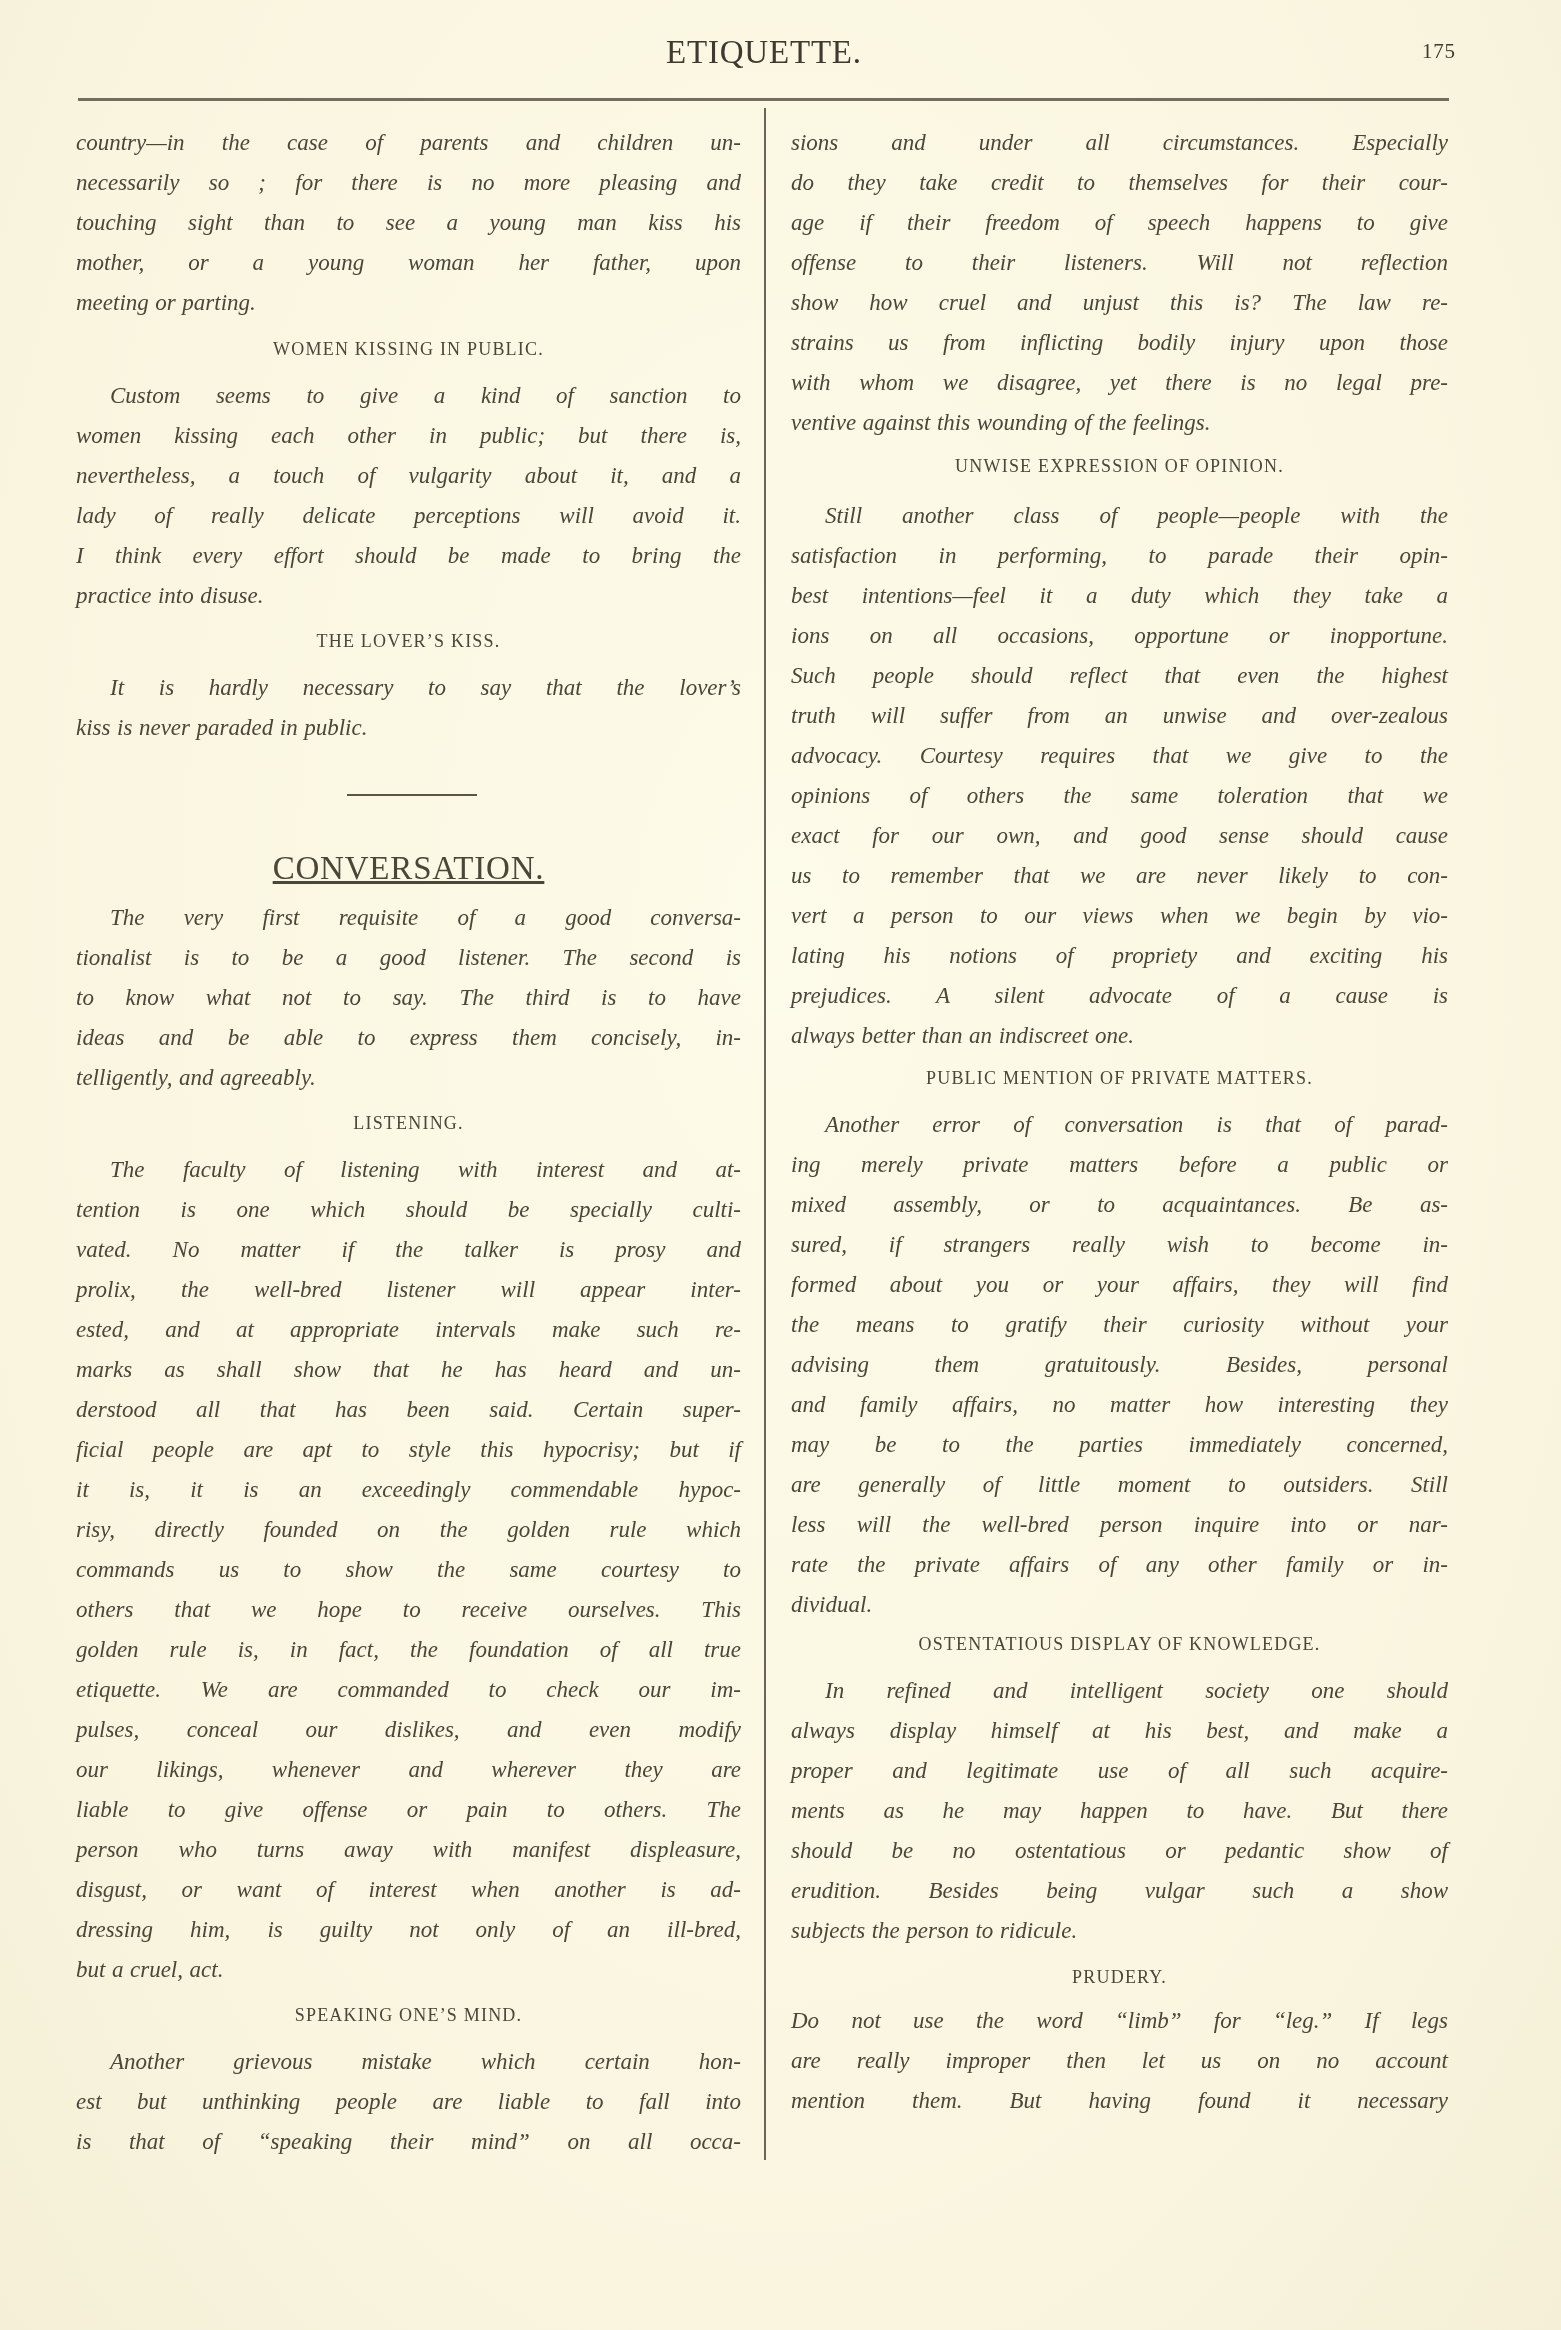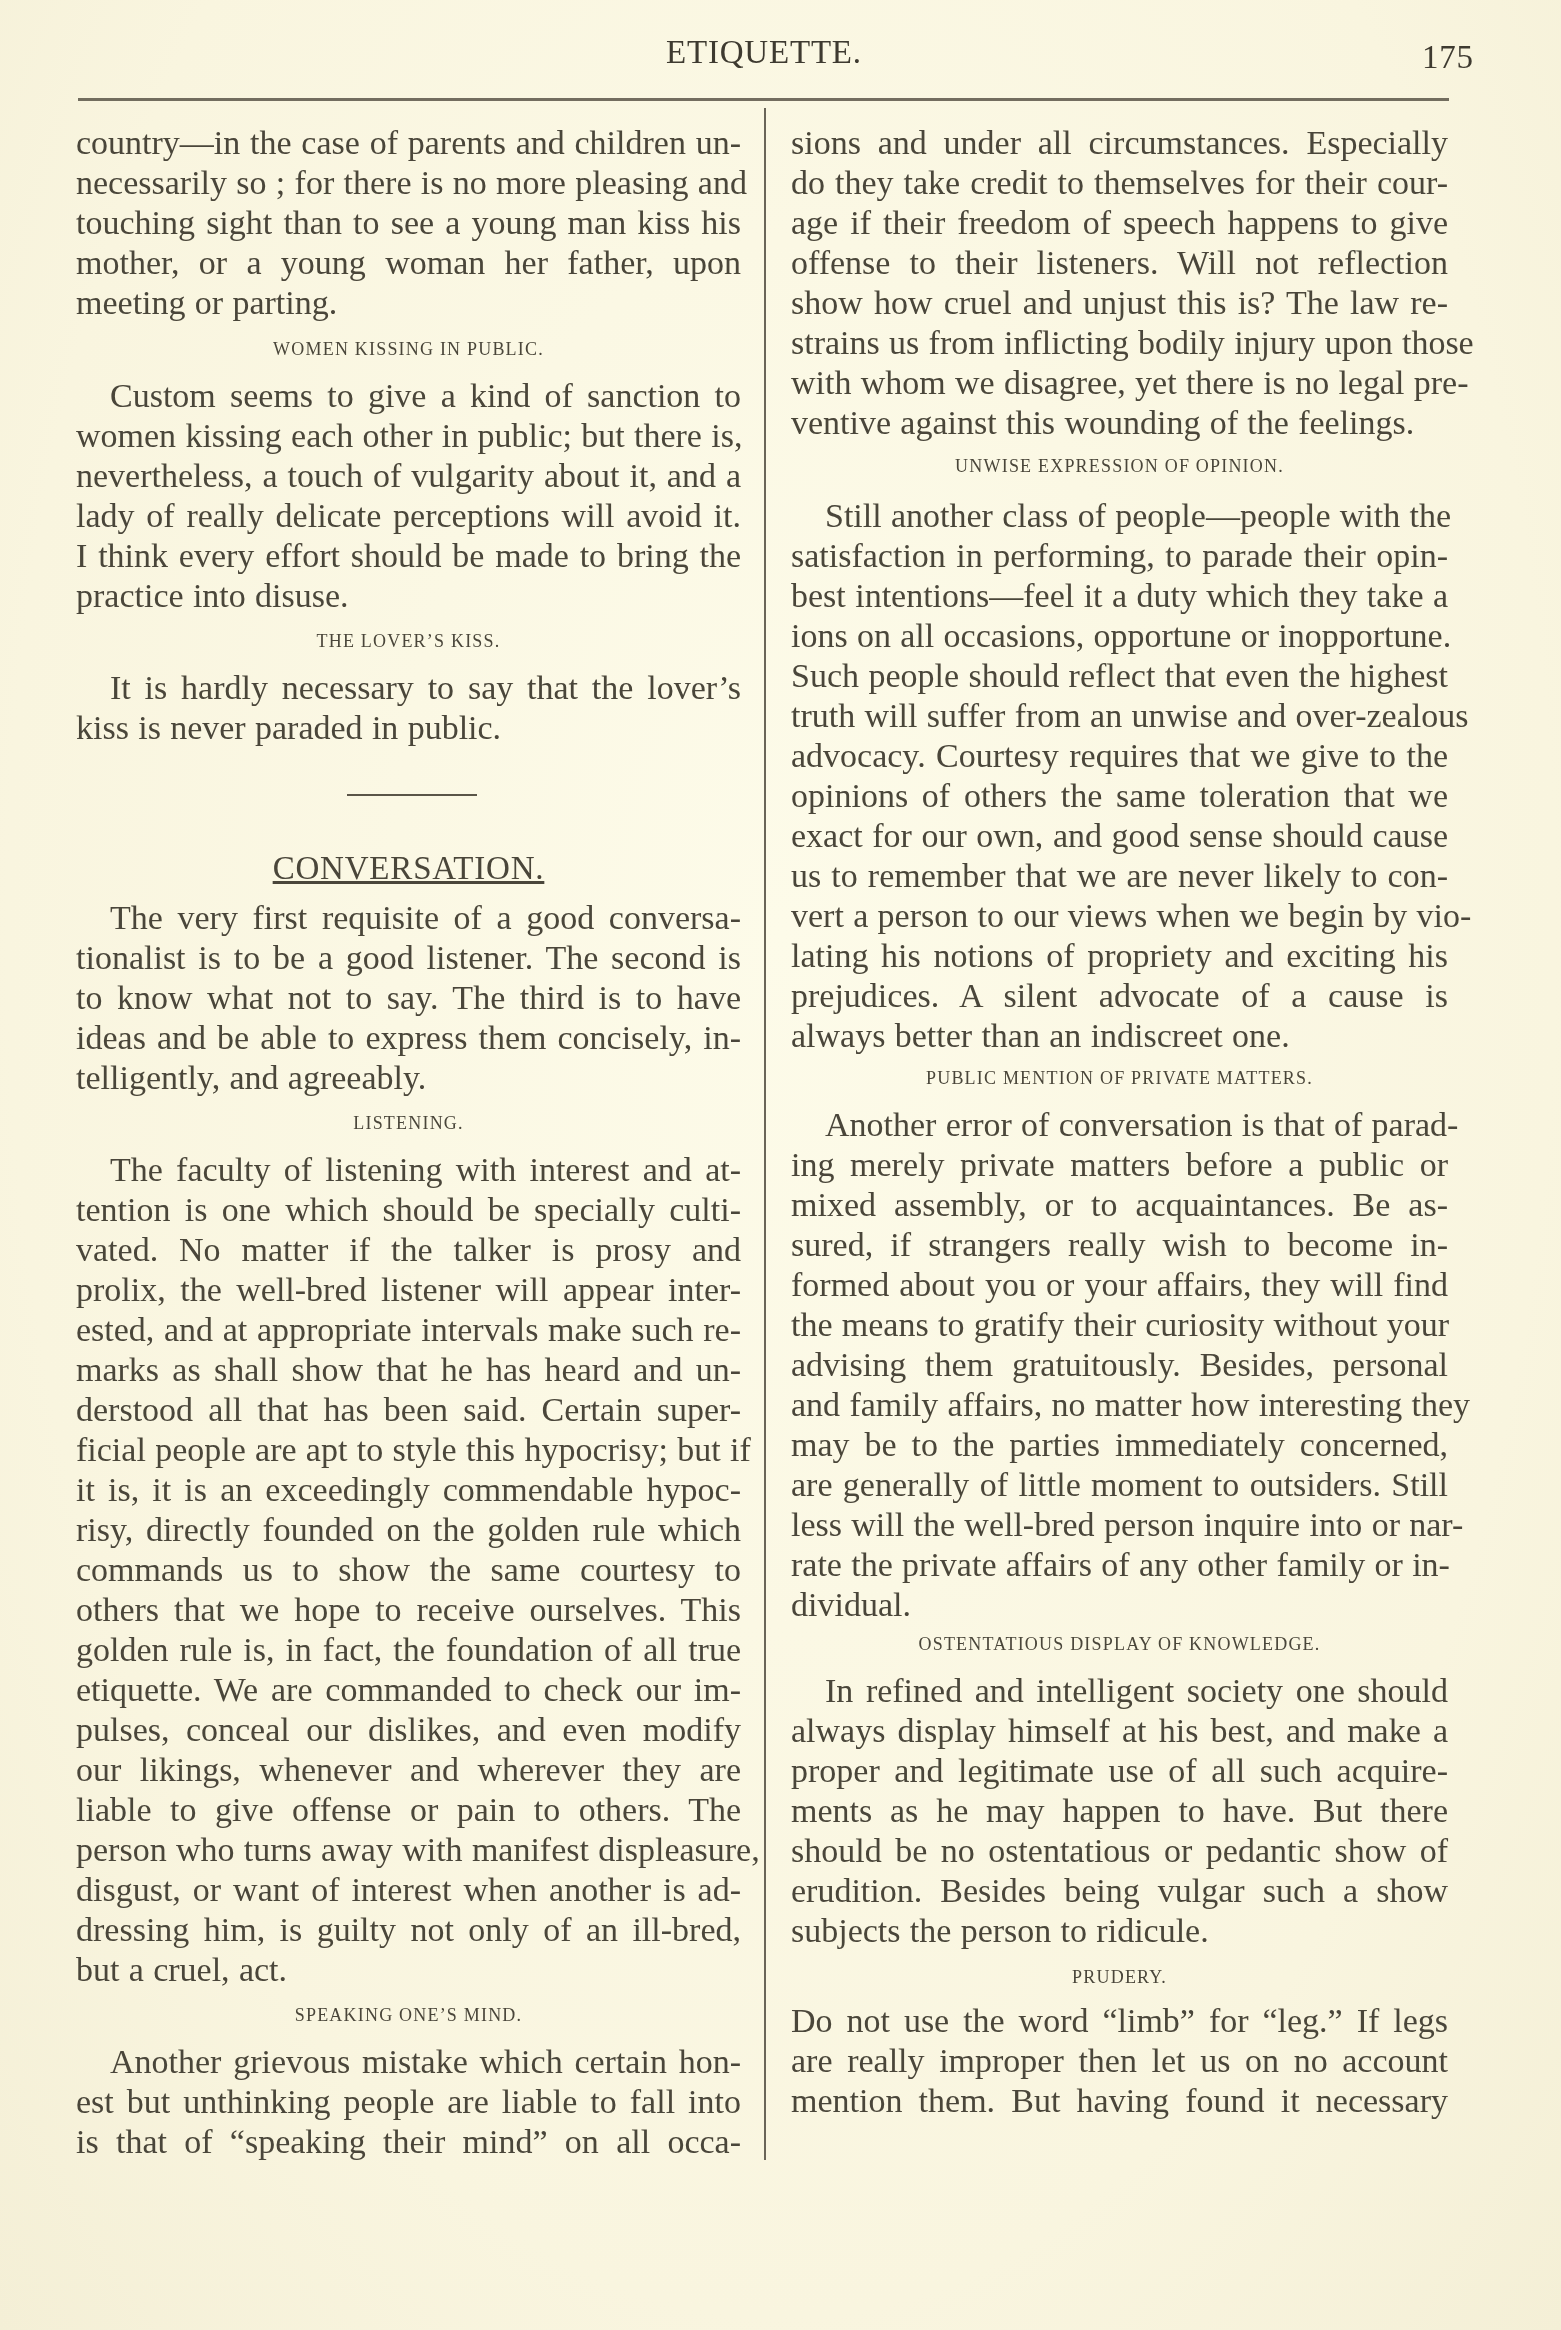--- a/index.html
+++ b/index.html
@@ -9,37 +9,37 @@
     position: relative; overflow: hidden;
     font-family: "Liberation Serif", "DejaVu Serif", serif;
     color: #4a463a;
   }
   .page { position: absolute; inset: 0; background: radial-gradient(ellipse at 50% 40%, #fdfbe9 0%, #f9f5df 70%, #f4efd6 100%); }
   .running-head {
     position: absolute; top: 34px; left: 0; width: 1562px; text-align: center;
     font-size: 33px; letter-spacing: 0.8px; color: #3e3a30;
   }
   .running-head .title { position: absolute; left: 666px; top: 0; }
-  .running-head .pageno { position: absolute; left: 1422px; top: 4.9px; font-size: 33px; }
+  .running-head .pageno { position: absolute; left: 1422px; top: 4.9px; font-size: 21px; }
   .top-rule {
     position: absolute; top: 98px; left: 78px; width: 1371px; height: 2.5px;
     background: #5a5548; opacity: 0.85;
   }
   .col-divider {
     position: absolute; left: 764px; top: 108px; width: 1.6px; height: 2052px;
     background: #6a6558;
   }
   .col { position: absolute; }
   .col.left { left: 76px; width: 665px; }
   .col.right { left: 791px; width: 657px; }
   .block { position: absolute; left: 0; width: 100%; }
   .para {
-    font-size: 34px; line-height: 40px;
+    font-size: 23px; line-height: 40px;
     text-align: justify; text-align-last: left;
-    hyphens: none; word-spacing: 0.8px;
+    hyphens: none; word-spacing: 0.8px; font-style: italic;
   }
   .para .ln { display: block; text-align: justify; text-align-last: justify; white-space: nowrap; overflow: visible; }
   .para .ln.last { text-align-last: left; }
   .para .ln.indent { padding-left: 34px; }
   .heading {
     font-size: 18px; letter-spacing: 1.2px; text-align: center; line-height: 29.5px;
     color: #4a463a;
   }
   .section-heading { font-size: 33px; letter-spacing: 0.8px; text-decoration: underline; }
   .short-rule {

